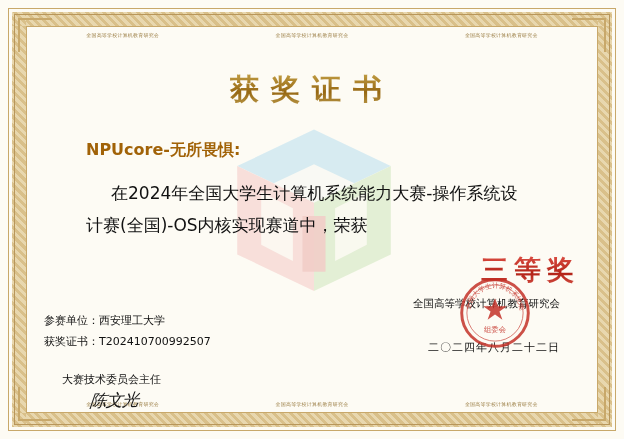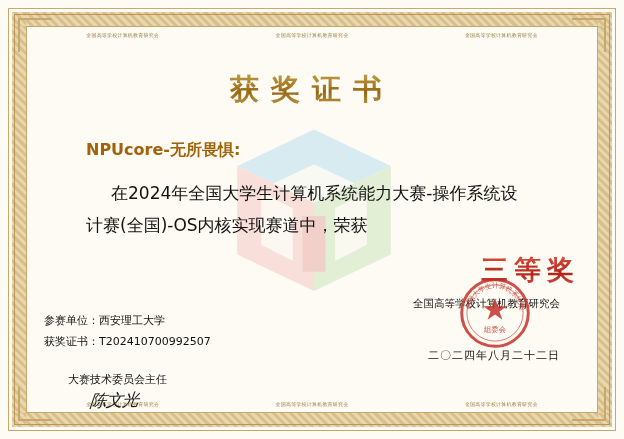--- a/index.html
+++ b/index.html
@@ -157,21 +157,21 @@
   .details {
     margin-top: 22px;
     font-size: 11px;
     line-height: 1.95;
     color: #111;
   }
   .details div { white-space: nowrap; }
 
   .chair-line {
     margin-top: 20px;
-    margin-left: 24px;
+    margin-left: 18px;
     font-size: 11px;
     color: #111;
   }
 
   .signature {
     margin-left: 46px;
     margin-top: 2px;
     font-family: "DejaVu Serif", "Liberation Serif", serif;
     font-size: 17px;
     font-style: italic;
@@ -186,21 +186,21 @@
     right: 20px;
     top: 250px;
     text-align: right;
     font-size: 10.5px;
     line-height: 1.8;
     color: #111;
   }
   .issue-date {
     position: absolute;
     right: 20px;
-    top: 304px;
+    top: 296px;
     text-align: right;
     font-size: 11px;
     color: #111;
     letter-spacing: 1px;
   }
 
   
   .seal {
     position: absolute;
     right: 48px;

